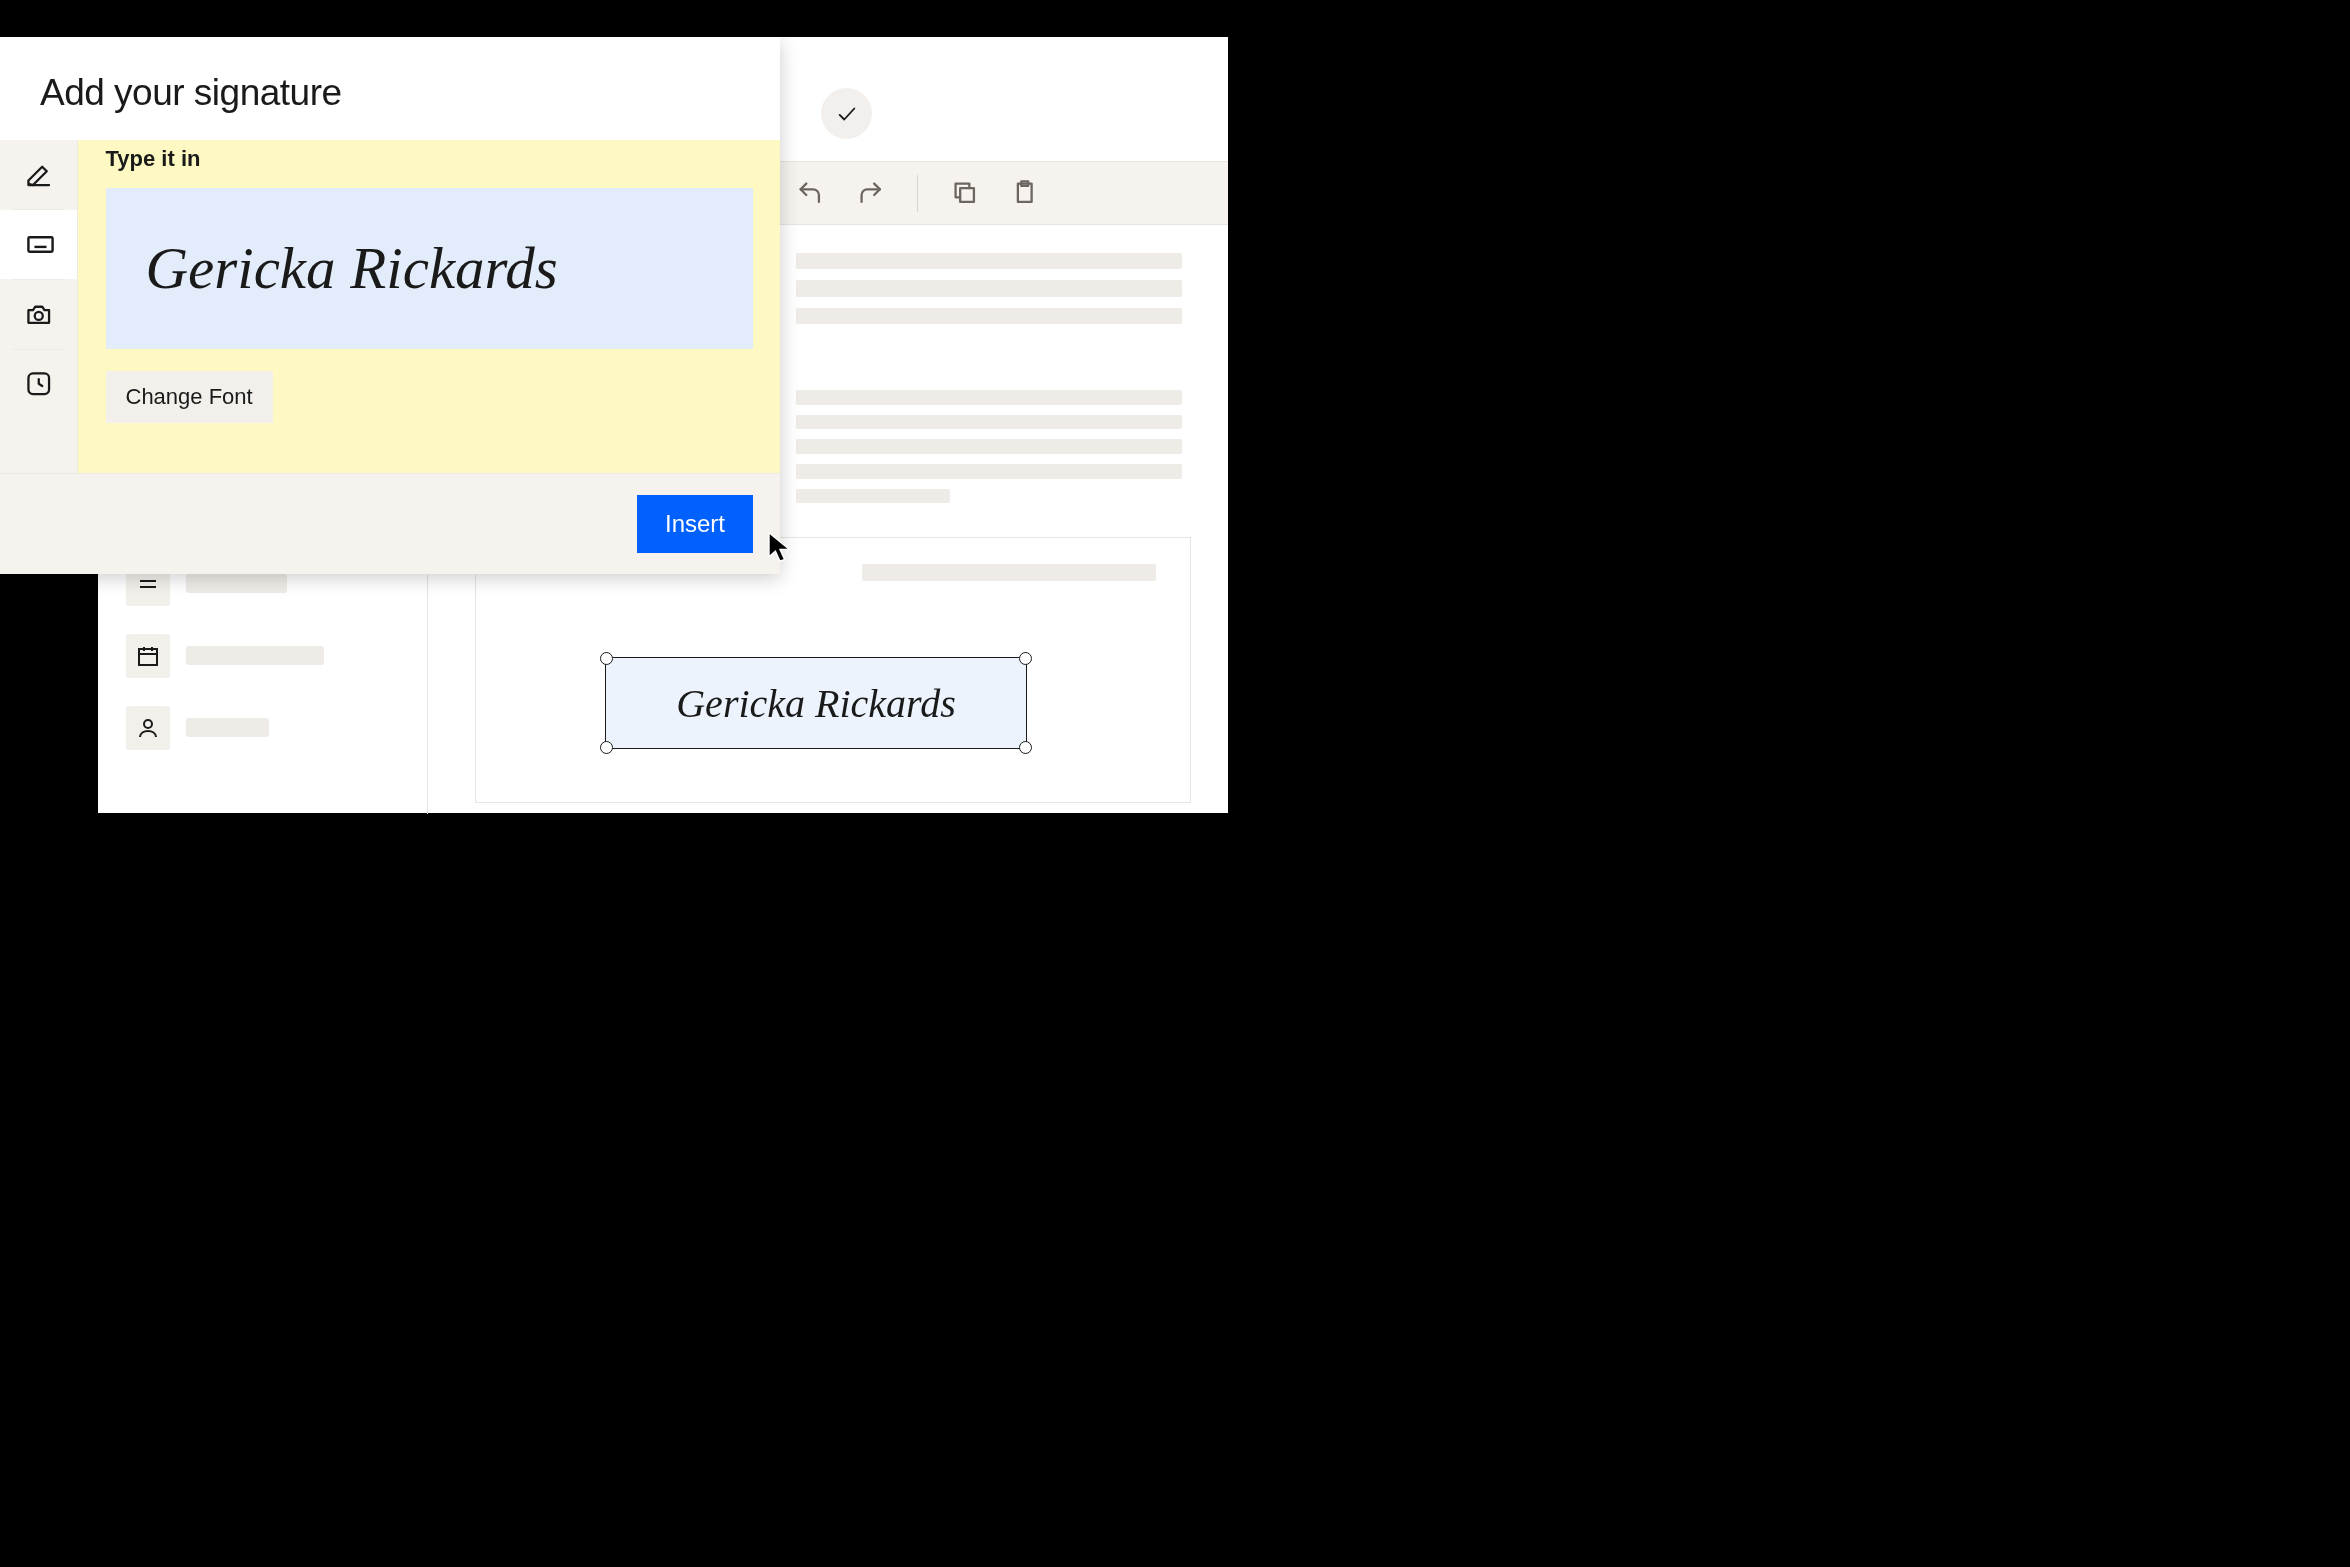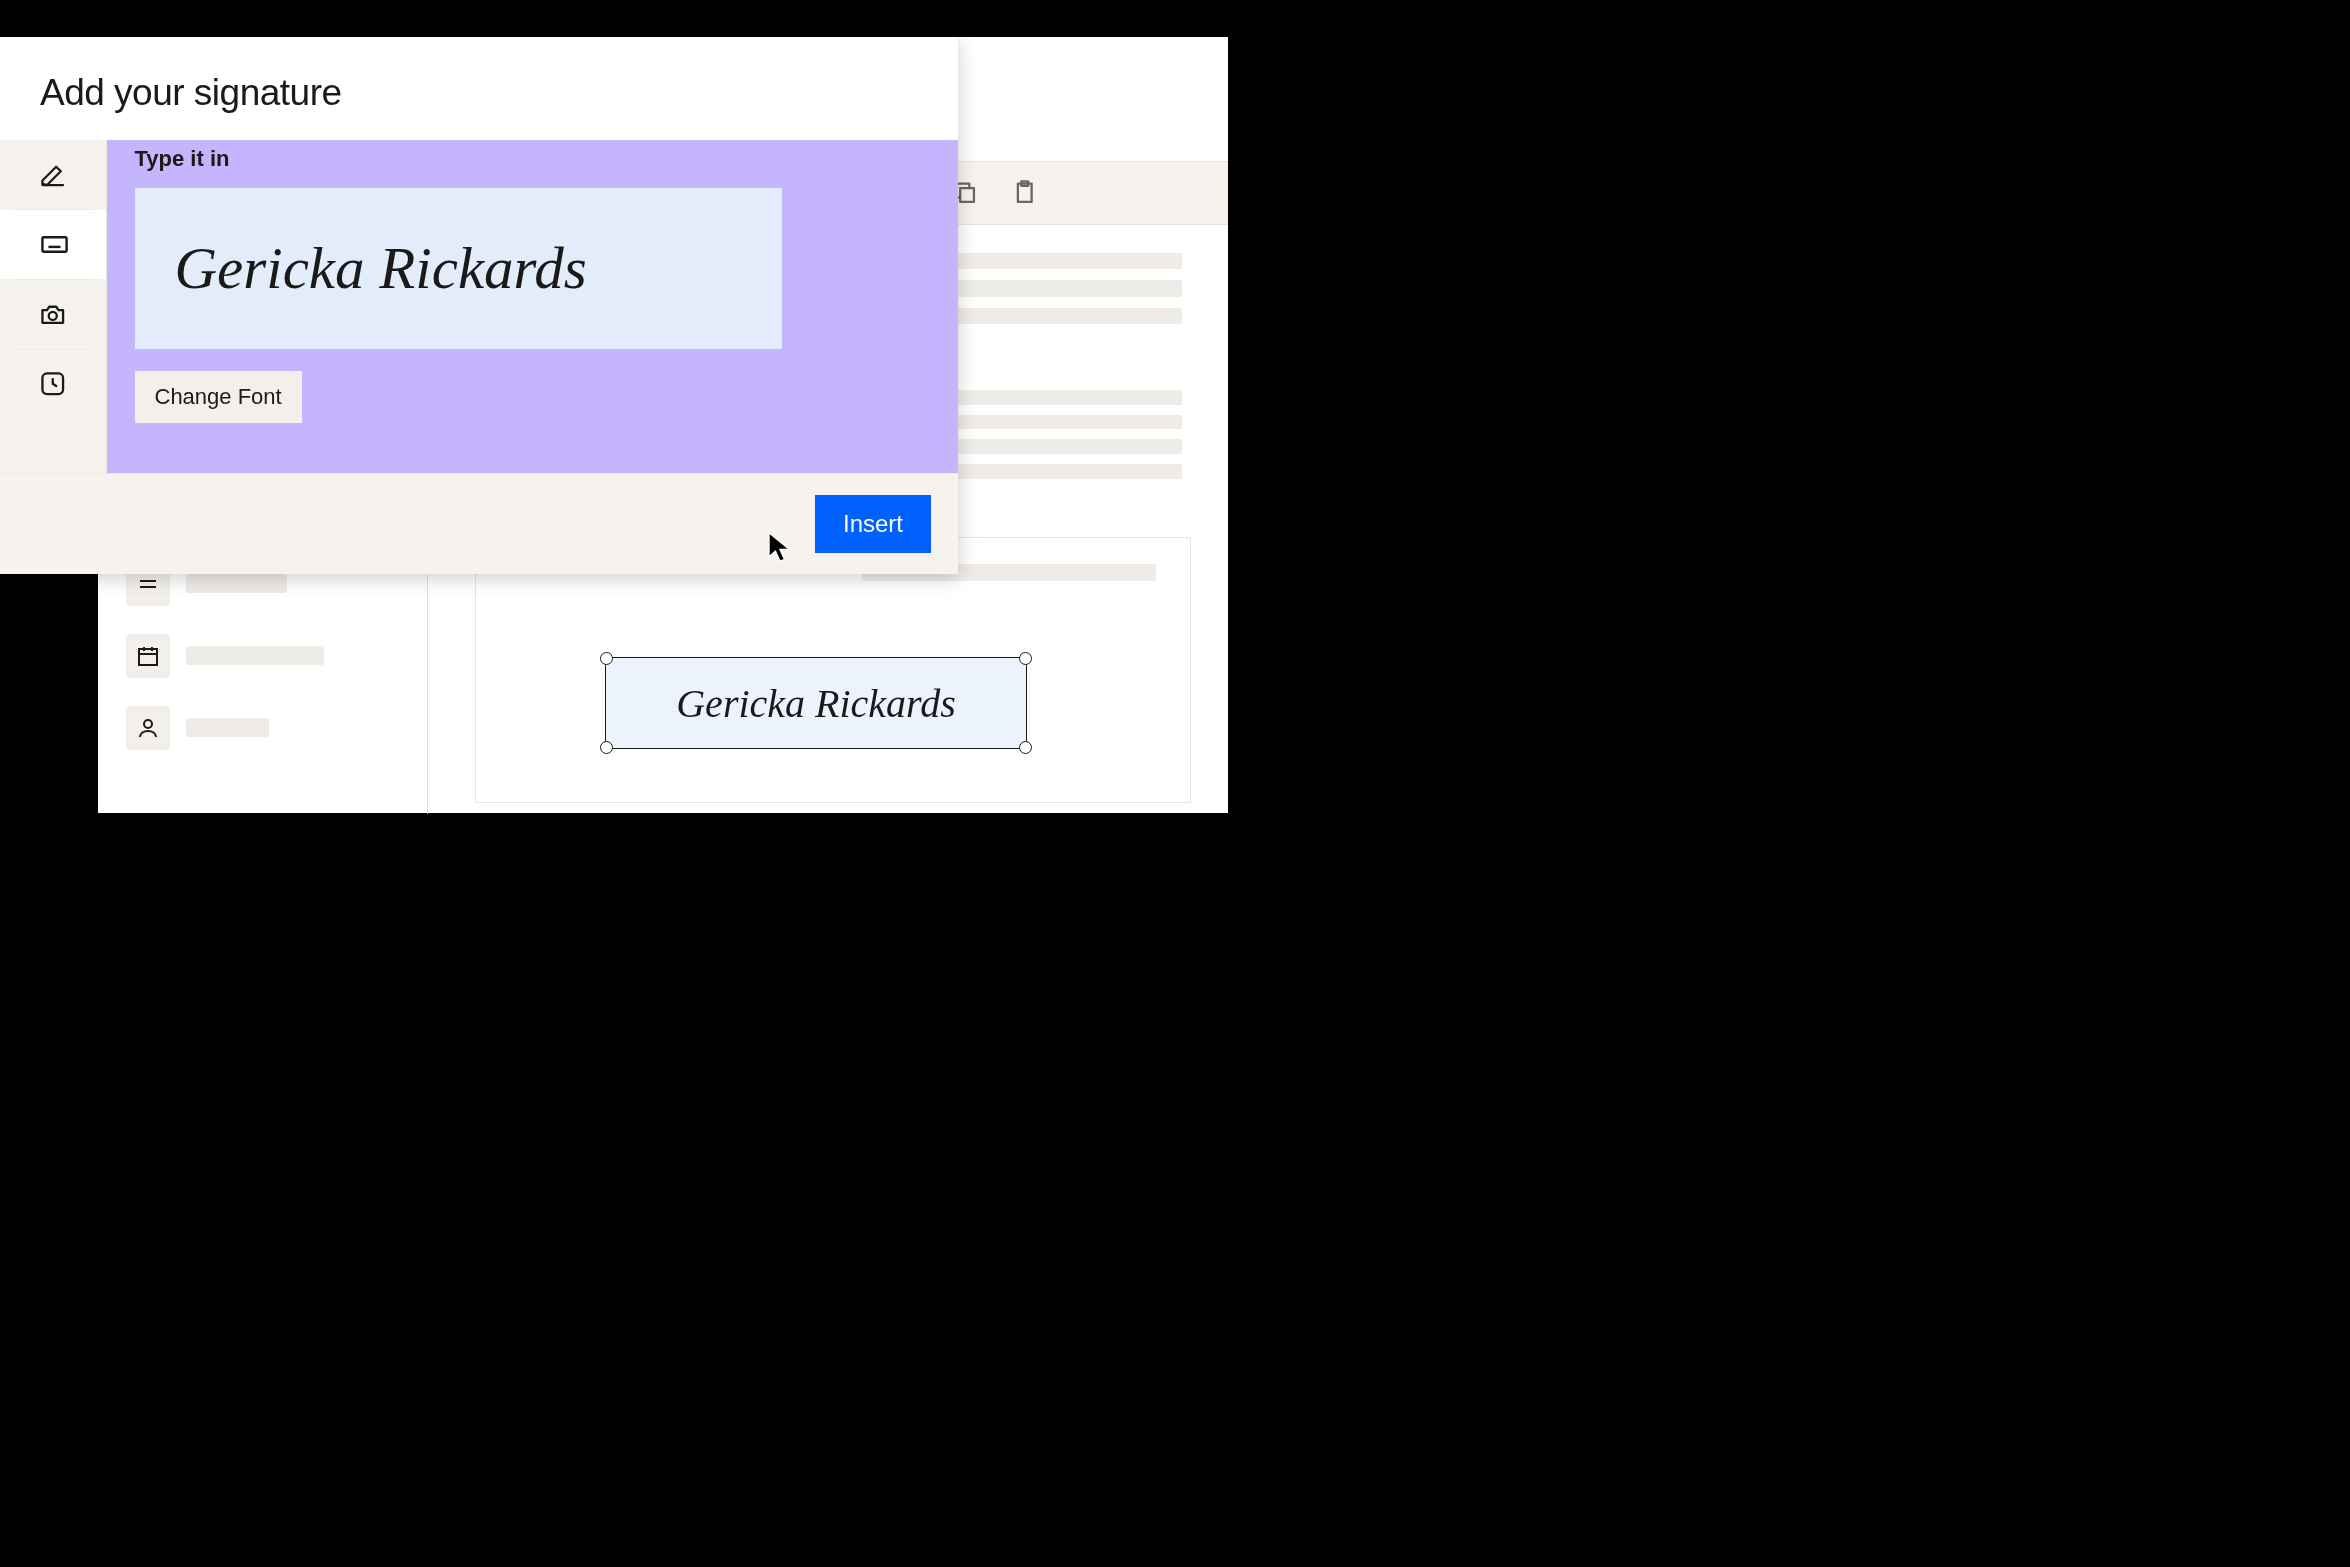--- a/index.html
+++ b/index.html
@@ -122,36 +122,36 @@
   }
   .sh-tl { left: -6.4px; top: -6.4px; }
   .sh-tr { right: -6.4px; top: -6.4px; }
   .sh-bl { left: -6.4px; bottom: -6.4px; }
   .sh-br { right: -6.4px; bottom: -6.4px; }
 
   
   .modal {
     position: absolute;
     left: 0; top: 37px;
-    width: 958px; height: 537px;
+    width: 780px; height: 537px;
     background: #fff;
     box-shadow: 0 3.7px 18.4px rgba(0,0,0,0.2);
     display: flex; flex-direction: column;
   }
   .modal-title {
     font-size: 37px;
     font-weight: 500;
     letter-spacing: -0.5px;
     color: #1a1a1a;
     padding: 35px 0 26px 40px;
   }
   .modal-body {
     flex: 1;
     display: flex;
-    background: #c4b5fd;
+    background: #fef9c3;
   }
   .method-rail {
     width: 107px;
     background: #f6f3ef;
     border-right: 0.9px solid #eceae5;
     display: flex; flex-direction: column;
   }
   .method-btn {
     height: 69px;
     display: flex; align-items: center; justify-content: center;

